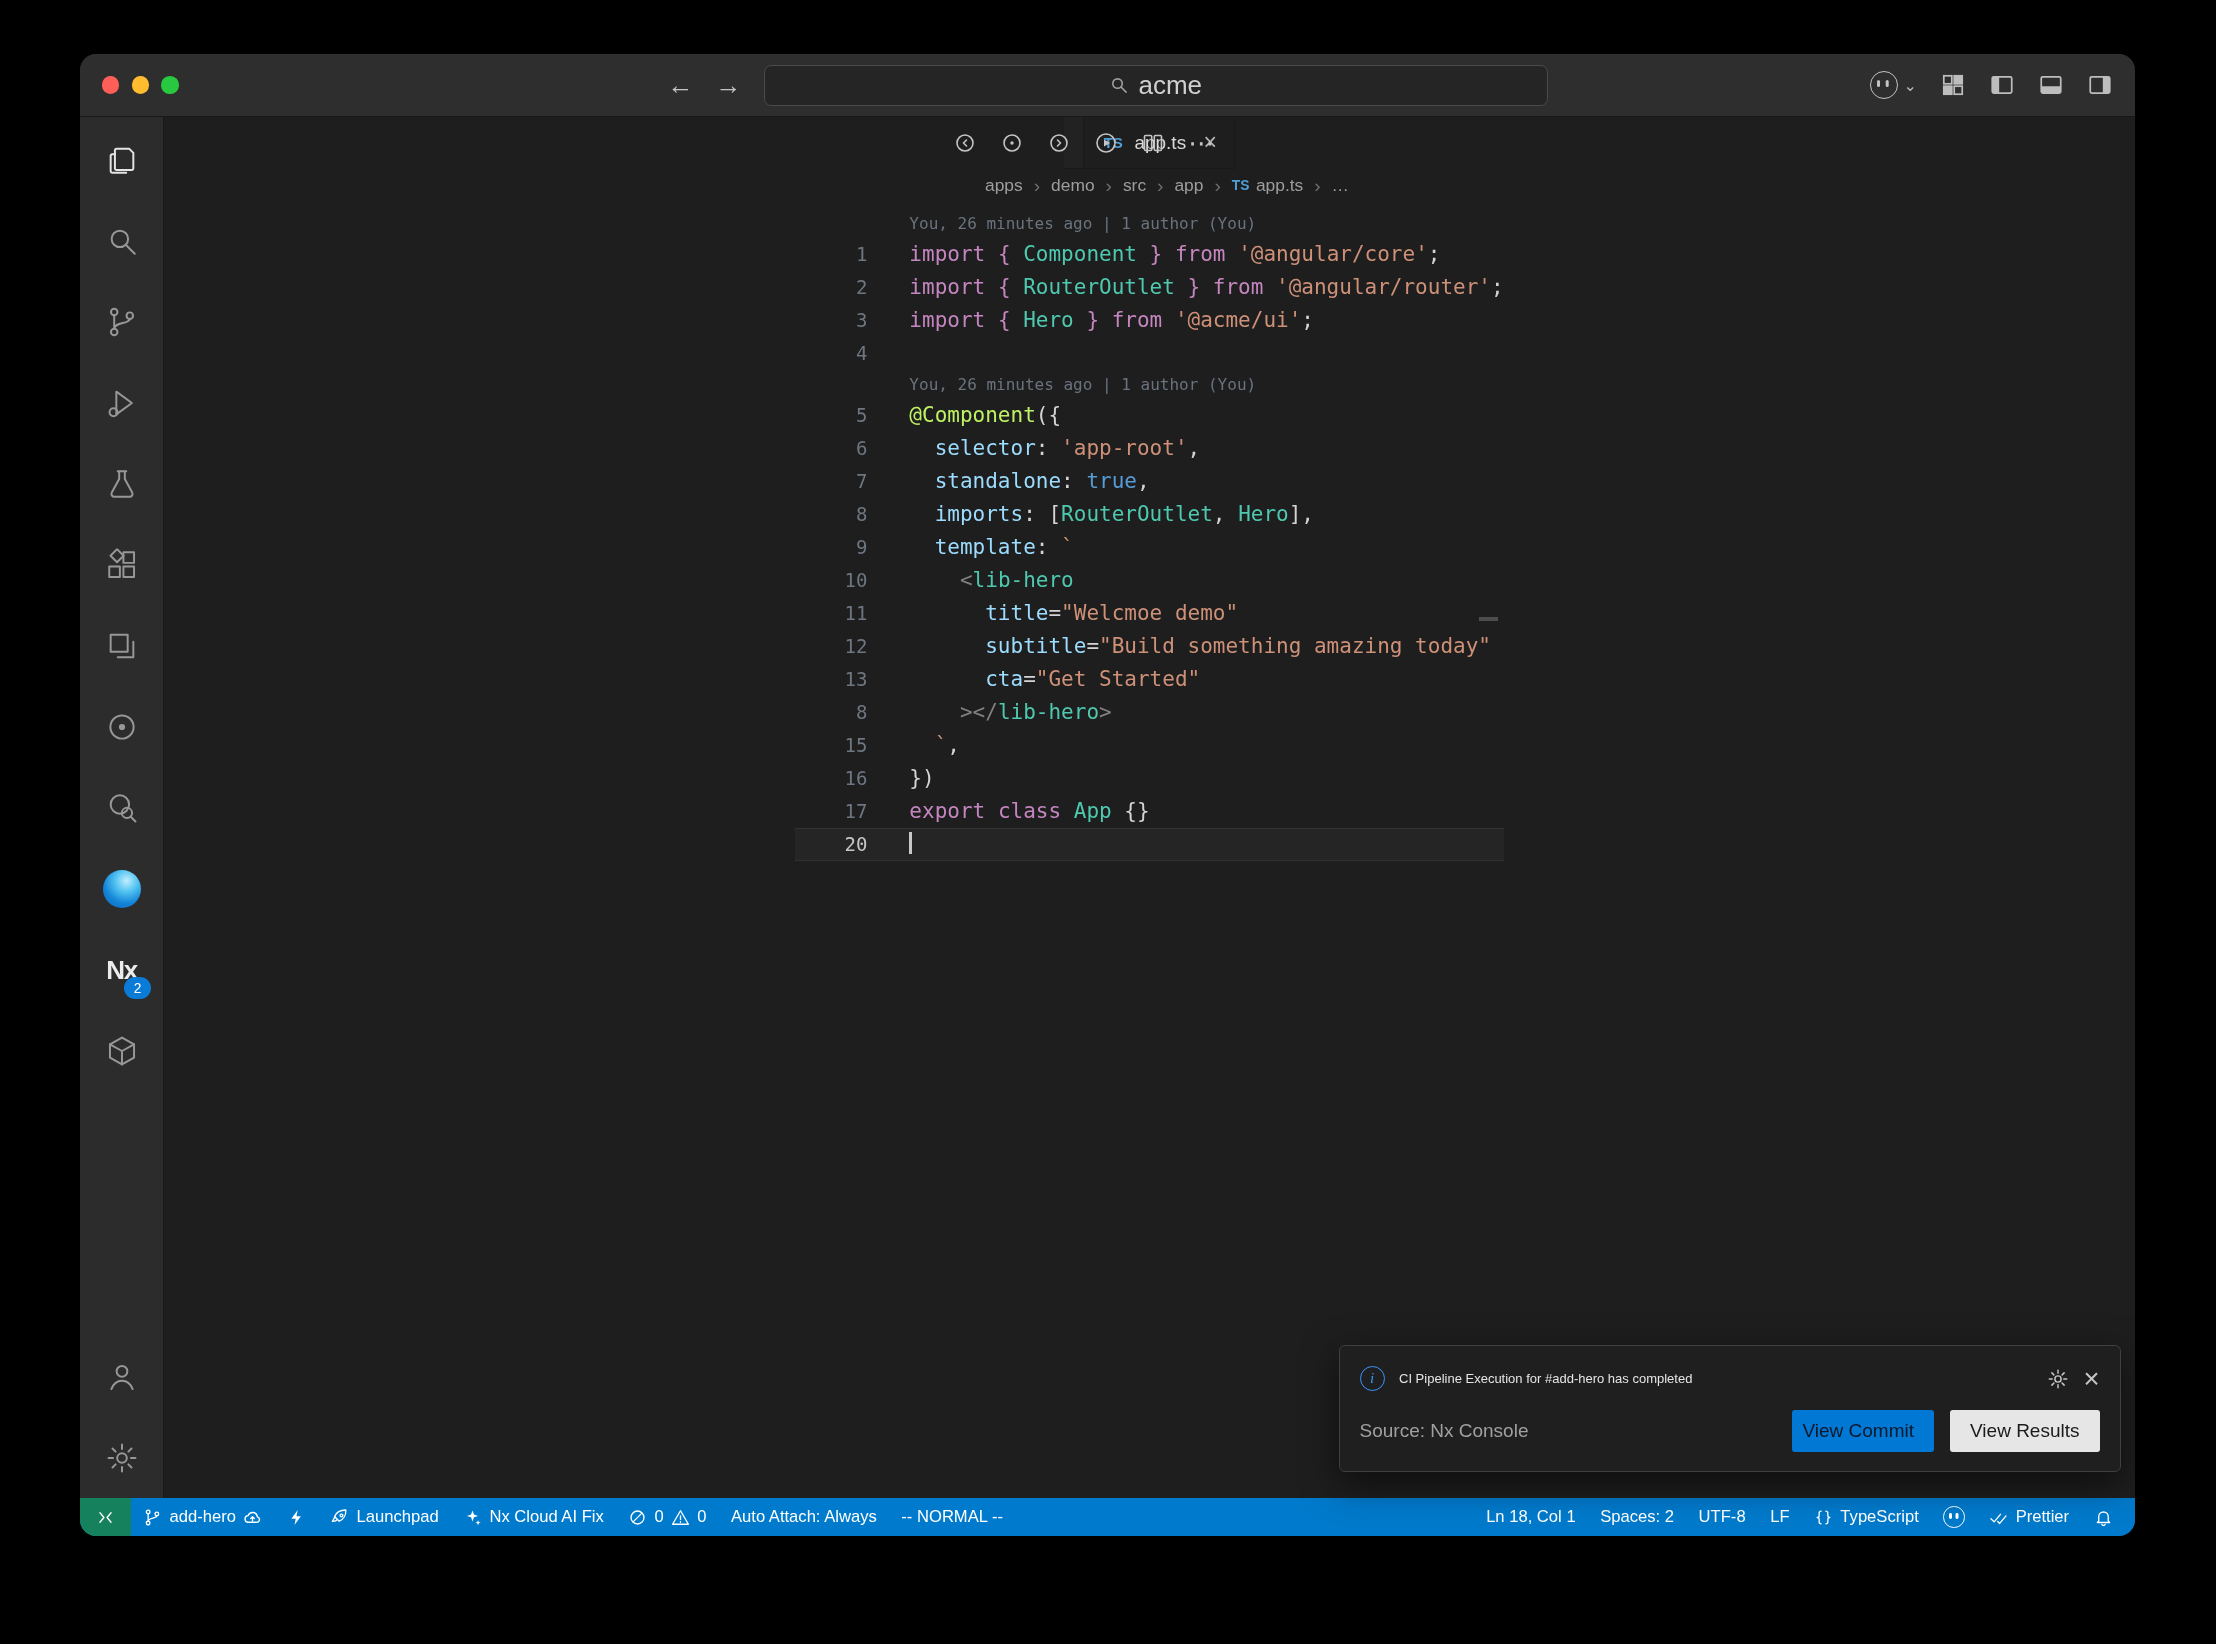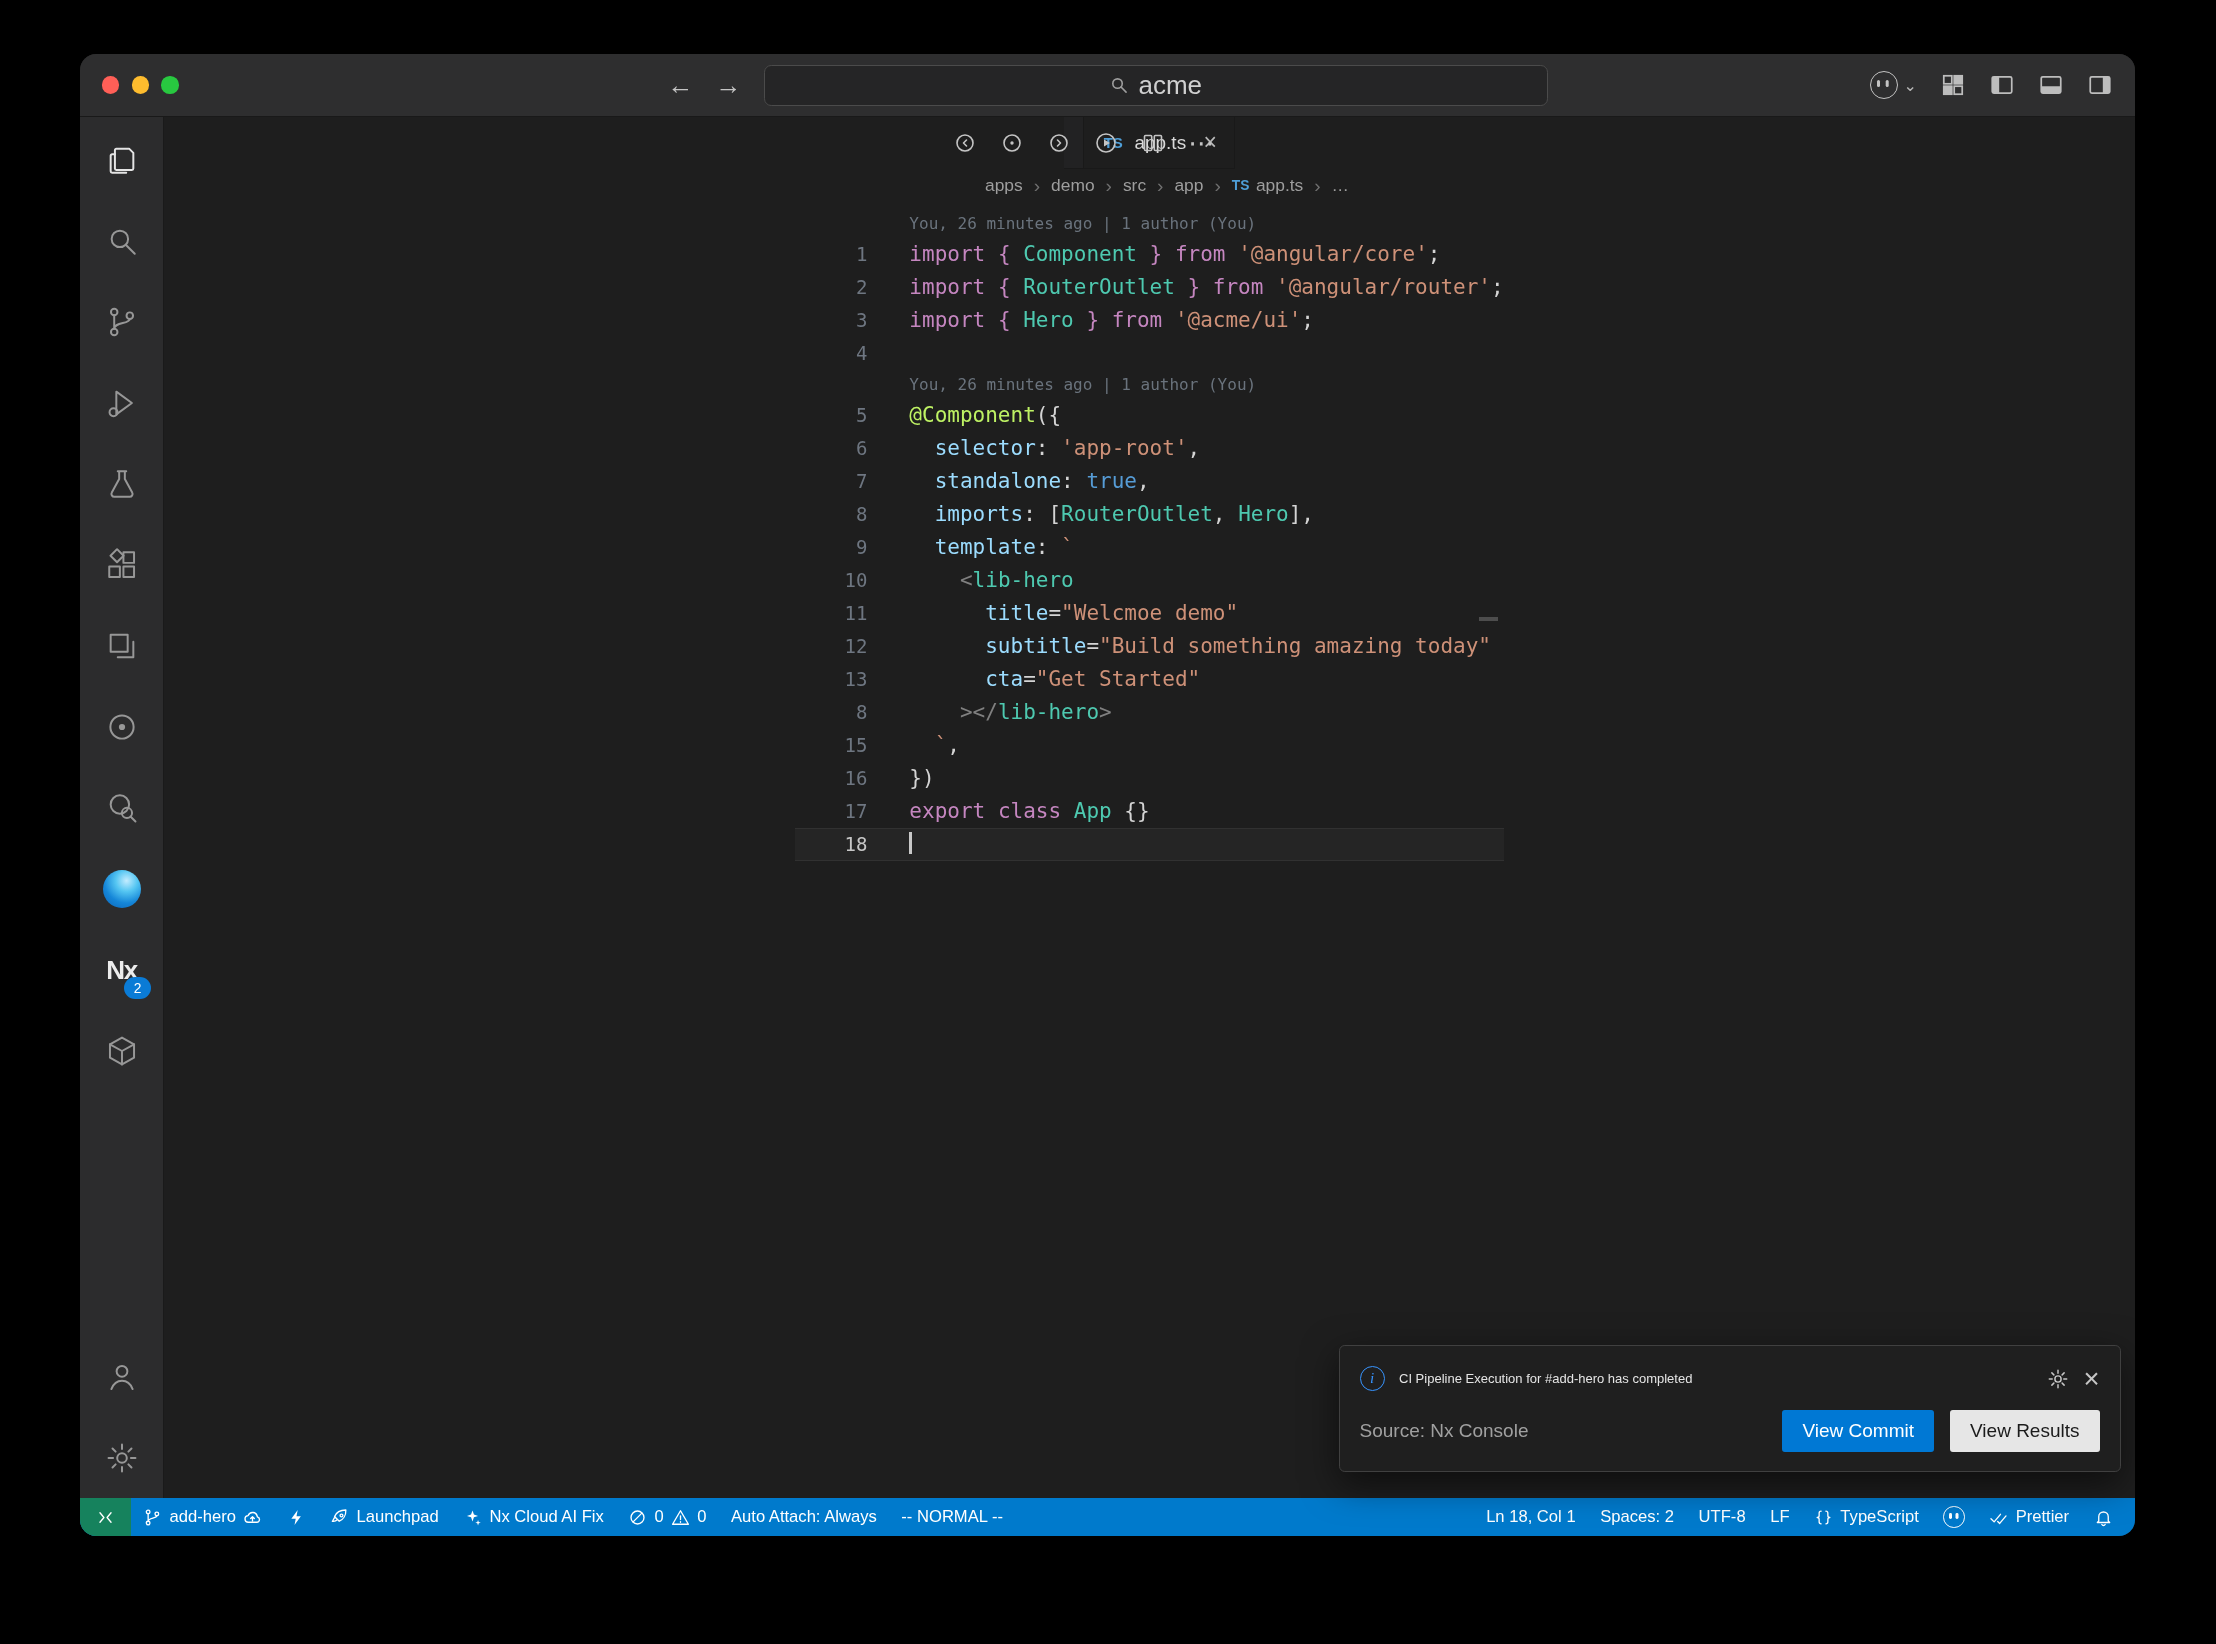--- a/index.html
+++ b/index.html
@@ -89,21 +89,21 @@
     display:flex;align-items:center;justify-content:center;font-size:15px;font-style:italic;
     font-family:"Liberation Serif",serif;}
   .toast-title{flex:1;color:#e5e5e5;font-size:13px;}
   .toast-gear svg{width:22px;height:22px;stroke:#c6c6c6;fill:none;stroke-width:1.6;stroke-linecap:round;display:block;}
   .toast-close{color:#c6c6c6;font-size:27.5px;line-height:1;cursor:pointer;}
   .toast-foot{display:flex;align-items:center;padding:5.8px 20px 19px;}
   .toast-source{color:#a0a0a0;font-size:19px;flex:1;}
   .toast-buttons{display:flex;}
   .nbtn{border:none;font-size:19px;padding:10px 20px;border-radius:2.9px;margin-left:16px;cursor:pointer;
     font-family:"Liberation Sans",sans-serif;}
-  .nbtn.primary{background:#0078d4;color:#ffffff;}
+  .nbtn.primary{background:#0078d4;color:#0f172a;padding-left:10px;}
   .nbtn.secondary{background:#e6e6e6;color:#1b1b1b;}
 
   
   .statusbar{height:38px;min-height:38px;background:#007acc;display:flex;align-items:stretch;color:#fff;
     font-size:16.6px;}
   .sb-left{display:flex;align-items:stretch;}
   .sb-right{margin-left:auto;display:flex;align-items:stretch;padding-right:10px;}
   .sb-item{display:flex;align-items:center;gap:7.2px;padding:0 12.3px;cursor:pointer;white-space:nowrap;}
   .sb-remote{background:#16825d;padding:0 16px;}
   .sb-ic{display:flex;align-items:center;}
@@ -418,21 +418,21 @@
               </div>
               <div class="line">
                 <span class="gutter">16</span>
                 <span class="code-text"><span class="tk-pl">})</span></span>
               </div>
               <div class="line">
                 <span class="gutter">17</span>
                 <span class="code-text"><span class="tk-kw">export </span><span class="tk-kw">class </span><span class="tk-type">App</span><span class="tk-pl"> {}</span></span>
               </div>
               <div class="line active">
-                <span class="gutter">18</span>
+                <span class="gutter">20</span>
                 <span class="code-text"><span class="cursor"></span></span>
               </div>
             </div>
           <div class="ruler-mark"></div>
         </div>
 
         <div class="toast">
           <div class="toast-head">
             <span class="info-ic">i</span>
             <span class="toast-title">CI Pipeline Execution for #add-hero has completed</span>

